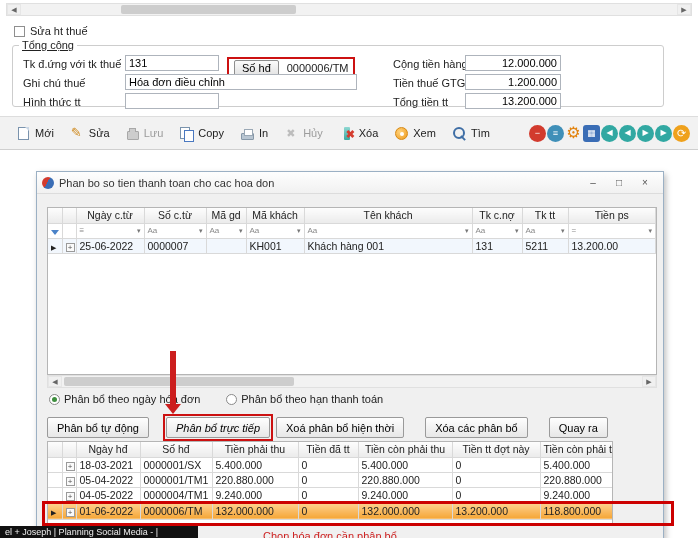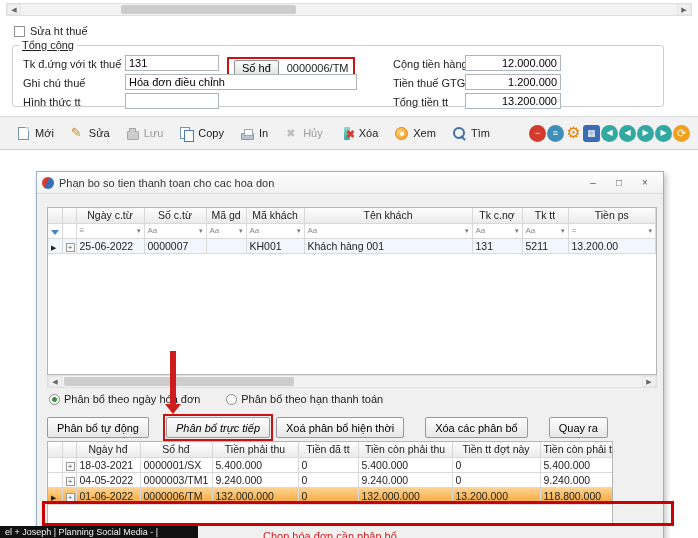--- a/index.html
+++ b/index.html
@@ -368,22 +368,34 @@
             <td class="num">5.400.000</td>
             <td class="num">0</td>
             <td class="num">5.400.000</td>
             <td class="num">0</td>
             <td class="num">5.400.000</td>
             <td></td>
           </tr>
           <tr>
             <td></td>
             <td><span class="plusbox"></span></td>
+            <td>05-04-2022</td>
+            <td>0000001/TM1</td>
+            <td class="num">220.880.000</td>
+            <td class="num">0</td>
+            <td class="num">220.880.000</td>
+            <td class="num">0</td>
+            <td class="num">220.880.000</td>
+            <td></td>
+          </tr>
+          <tr>
+            <td></td>
+            <td><span class="plusbox"></span></td>
             <td>04-05-2022</td>
-            <td>0000003/TM1</td>
+            <td>0000004/TM1</td>
             <td class="num">9.240.000</td>
             <td class="num">0</td>
             <td class="num">9.240.000</td>
             <td class="num">0</td>
             <td class="num">9.240.000</td>
             <td></td>
           </tr>
           <tr class="hl">
             <td class="rowind"></td>
             <td><span class="plusbox"></span></td>

